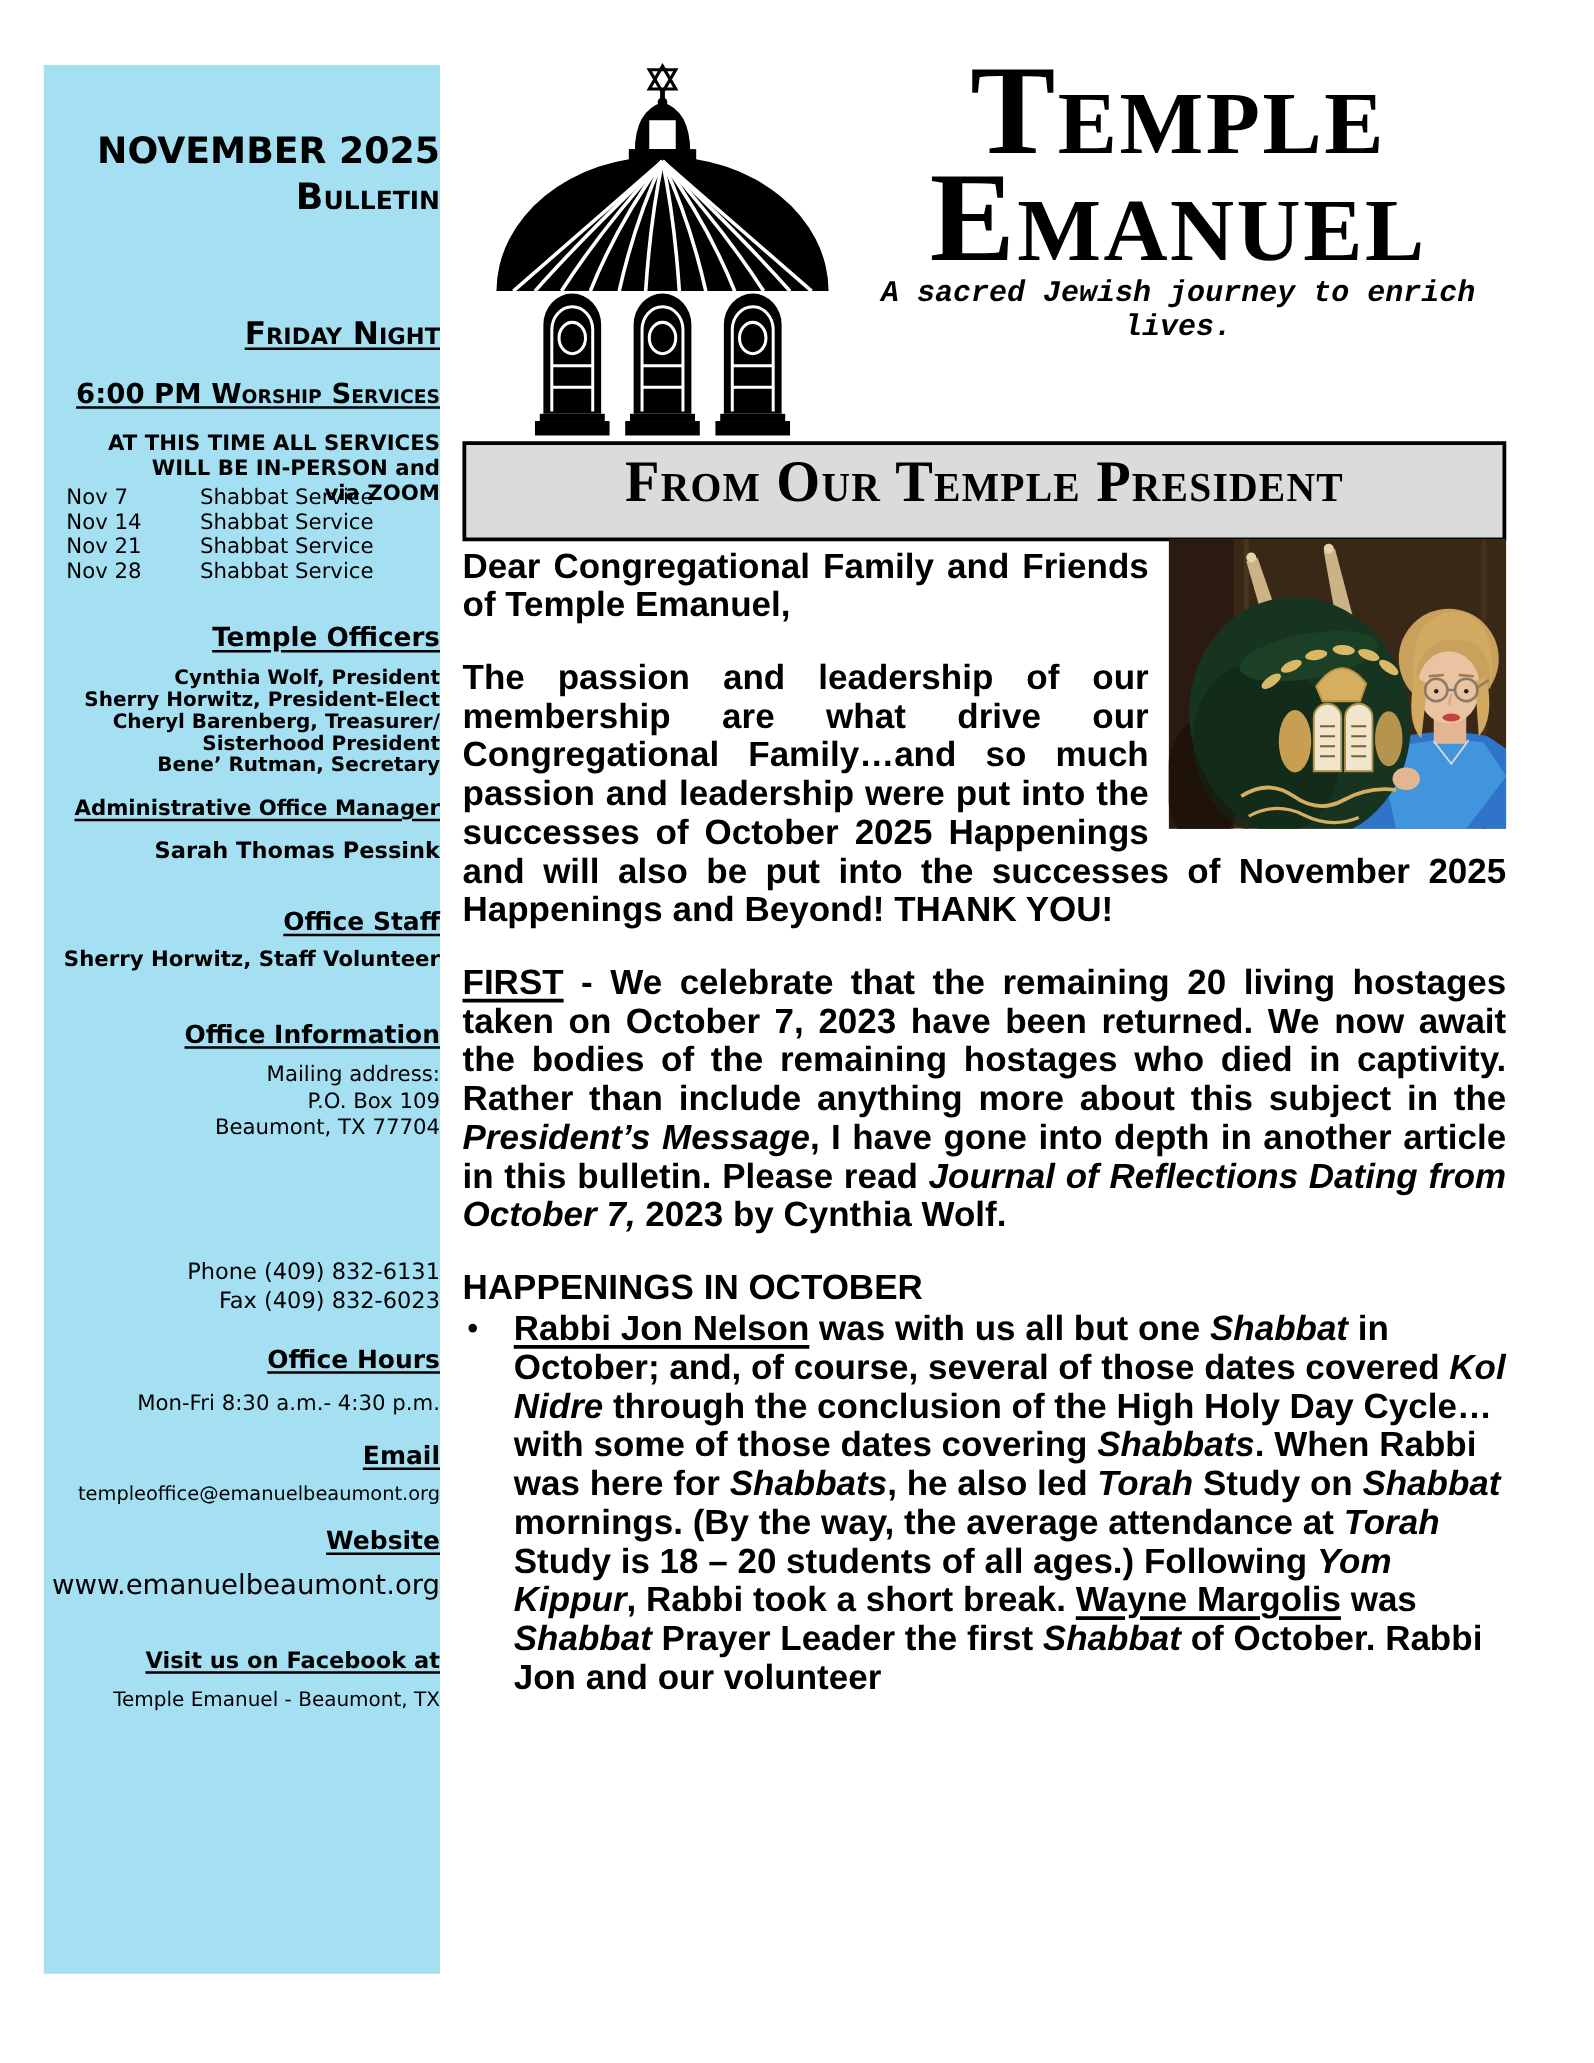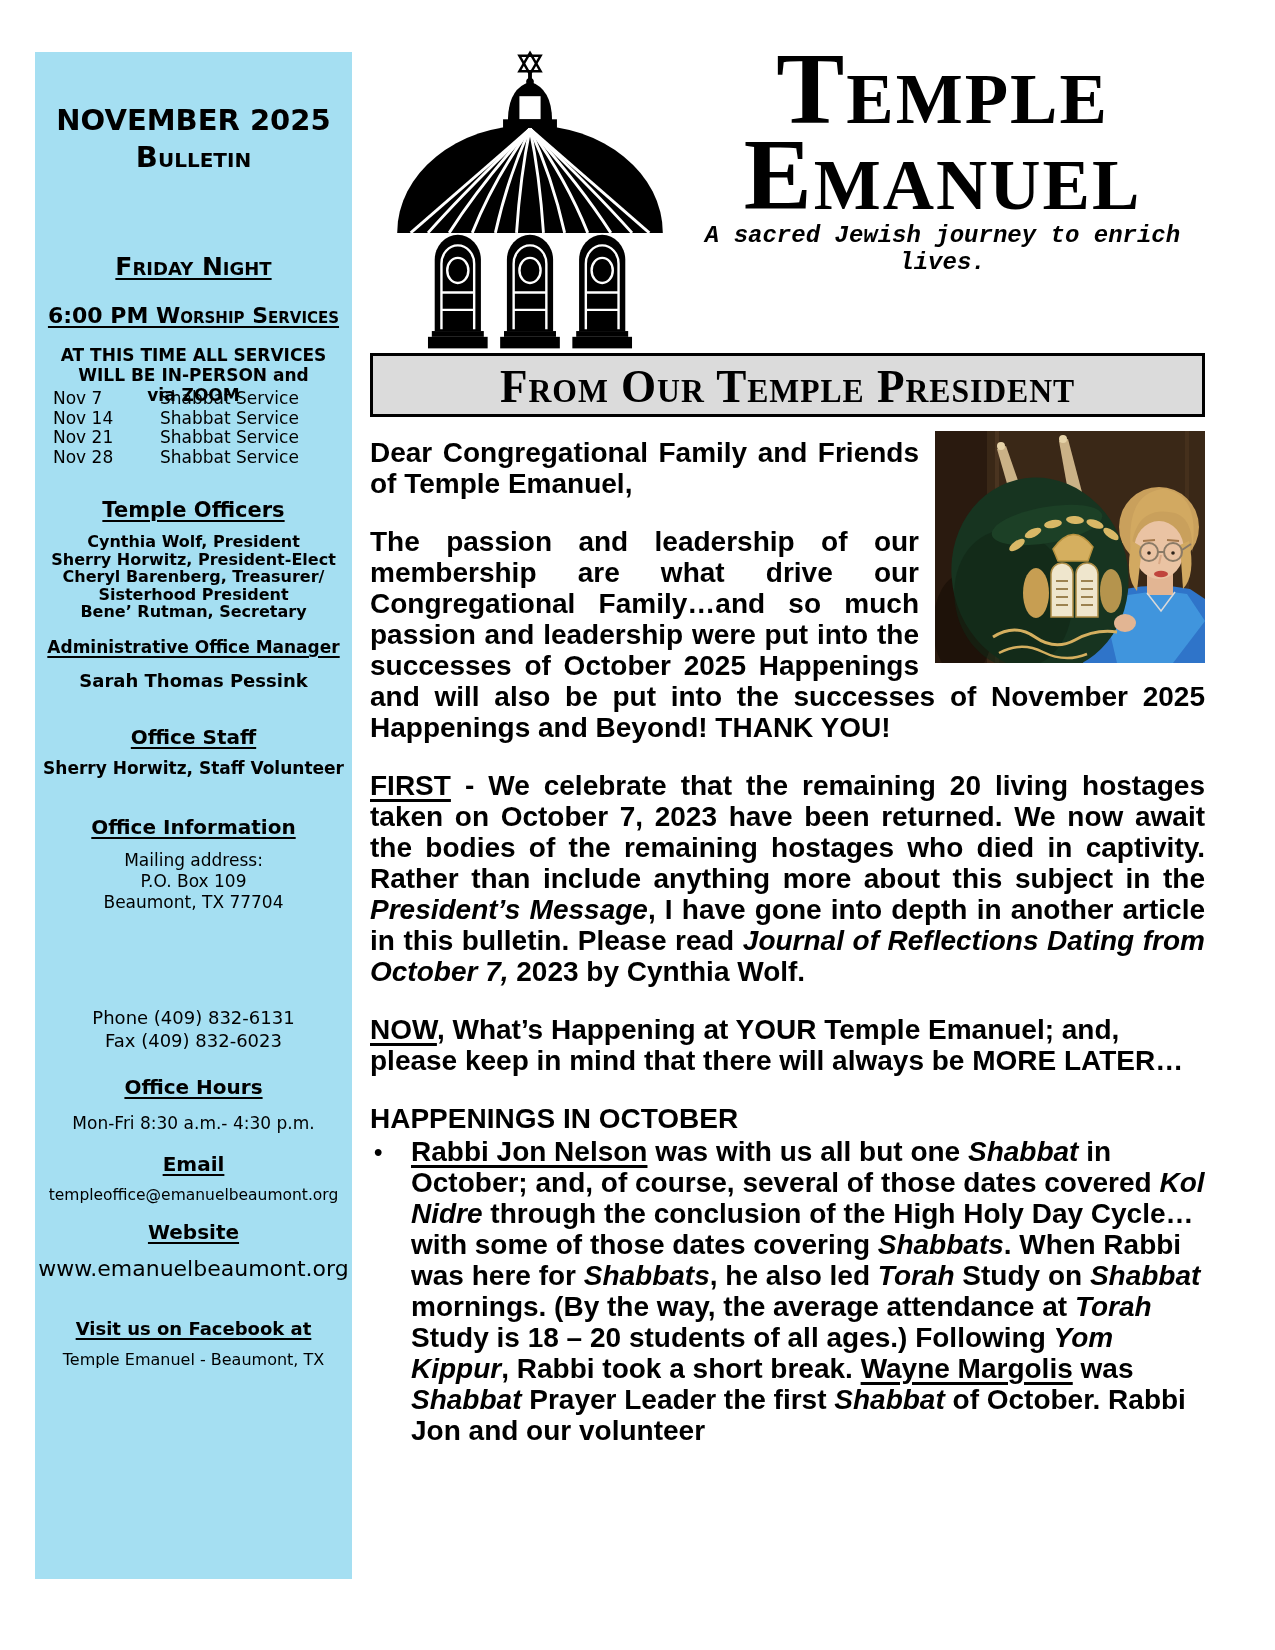--- a/index.html
+++ b/index.html
@@ -1,21 +1,21 @@
 <!DOCTYPE html>
 <html><head>
 <meta charset="utf-8">
 <style>
   html,body{margin:0;padding:0;background:#ffffff;}
   .page{position:relative;width:1275px;height:1650px;background:#ffffff;color:#000;
         font-family:"DejaVu Sans",sans-serif;overflow:hidden;}
 
   
   .sidebar{position:absolute;left:35px;top:52px;width:317px;height:1527px;background:#A5DFF2;}
-  .sb{position:absolute;left:0;width:100%;text-align:center;}
+  .sb{position:absolute;left:0;width:100%;text-align:right;}
   .sb-h{font-weight:bold;text-decoration:underline;text-decoration-thickness:2px;text-underline-offset:3px;}
   .sc{font-variant:small-caps;}
   .sb-title1{top:51px;font-size:29px;font-weight:bold;}
   .sb-title2{top:88px;font-size:29px;font-weight:bold;font-variant:small-caps;}
   .sb-friday{top:200px;font-size:25px;}
   .sb-worship{top:251px;font-size:22px;white-space:nowrap;}
   .sb-notice{top:293px;font-size:17px;font-weight:bold;line-height:20px;}
   .sb-schedule{top:337px;text-align:left;padding-left:18px;font-size:17px;line-height:19.5px;}
   .sched-row{display:flex;}
   .sched-date{width:107px;}
@@ -41,21 +41,21 @@
   
   .logo{position:absolute;left:385px;top:50px;width:290px;height:308px;}
   .logo svg{width:100%;height:100%;}
   .title-block{position:absolute;left:680px;top:46px;width:525px;text-align:center;}
   .title-line{font-family:"Liberation Serif",serif;font-weight:bold;font-variant:small-caps;
               font-size:102px;line-height:86px;letter-spacing:2px;}
   .tagline{margin-top:4px;font-family:Liberation Mono, monospace;font-style:italic;font-weight:bold;
            font-size:24px;}
 
   
-  .section-header{position:absolute;left:370px;top:353px;width:835px;height:64px;box-sizing:border-box;
+  .section-header{position:absolute;left:370px;top:353px;width:835px;height:80px;box-sizing:border-box;
                   background:#DBDBDB;border:3px solid #000;text-align:center;}
   .section-header-text{display:inline-block;margin-top:3px;font-family:"Liberation Serif",serif;
                        font-weight:bold;font-variant:small-caps;font-size:47px;letter-spacing:1px;
                        transform:scaleX(.96);}
 
   
   .letter{position:absolute;left:370px;top:437px;width:835px;
           font-family:"Liberation Sans",sans-serif;font-weight:bold;font-size:28px;line-height:31px;}
   .photo{float:right;width:270px;height:232px;margin:-6px 0 10px 16px;}
   .photo svg{width:100%;height:100%;display:block;}
@@ -288,21 +288,20 @@
         <ellipse cx="176" cy="160" rx="11" ry="22" fill="#C79E52" opacity="0.9"></ellipse>
         <path d="M58,206 Q80,192 100,206 T140,209 T182,201" stroke="#D5AF5F" stroke-width="3" fill="none"></path>
         <path d="M64,222 Q86,210 108,221 T152,223" stroke="#D5AF5F" stroke-width="2.5" fill="none"></path>
         <ellipse cx="190" cy="192" rx="11" ry="9" fill="#E2B593"></ellipse>
       </svg>
     </div>
 
     <p class="para j"><span>Dear Congregational Family and Friends of Temple Emanuel,</span></p>
     <p class="para j"><span>The passion and leadership of our membership are what drive our Congregational Family…and so much passion and leadership were put into the successes of October 2025 Happenings and will also be put into the successes of November 2025 Happenings and Beyond! THANK YOU!</span></p>
     <p class="para j"><span class="u">FIRST</span><span> - We celebrate that the remaining 20 living hostages taken on October 7, 2023 have been returned. We now await the bodies of the remaining hostages who died in captivity. Rather than include anything more about this subject in the </span><span class="i">President’s Message</span><span>, I have gone into depth in another article in this bulletin. Please read </span><span class="i">Journal of Reflections Dating from October 7,</span><span> 2023 by Cynthia Wolf.</span></p>
-    <p class="para"><span class="u">NOW</span><span>, What’s Happening at YOUR Temple Emanuel; and, please keep in mind that there will always be MORE LATER…</span></p>
     <h3 class="happenings">HAPPENINGS IN OCTOBER</h3>
     <div class="bullet-row">
       <span class="bullet-glyph">•</span>
       <p class="para bullet-text"><span class="u">Rabbi Jon Nelson</span><span> was with us all but one </span><span class="i">Shabbat</span><span> in October; and, of course, several of those dates covered </span><span class="i">Kol Nidre</span><span> through the conclusion of the High Holy Day Cycle…with some of those dates covering </span><span class="i">Shabbats</span><span>. When Rabbi was here for </span><span class="i">Shabbats</span><span>, he also led </span><span class="i">Torah</span><span> Study on </span><span class="i">Shabbat</span><span> mornings. (By the way, the average attendance at </span><span class="i">Torah</span><span> Study is 18 – 20 students of all ages.) Following </span><span class="i">Yom Kippur</span><span>, Rabbi took a short break. </span><span class="u">Wayne Margolis</span><span> was </span><span class="i">Shabbat</span><span> Prayer Leader the first </span><span class="i">Shabbat</span><span> of October. Rabbi Jon and our volunteer</span></p>
     </div>
   </article>
 
 </div>
 
 </body></html>

